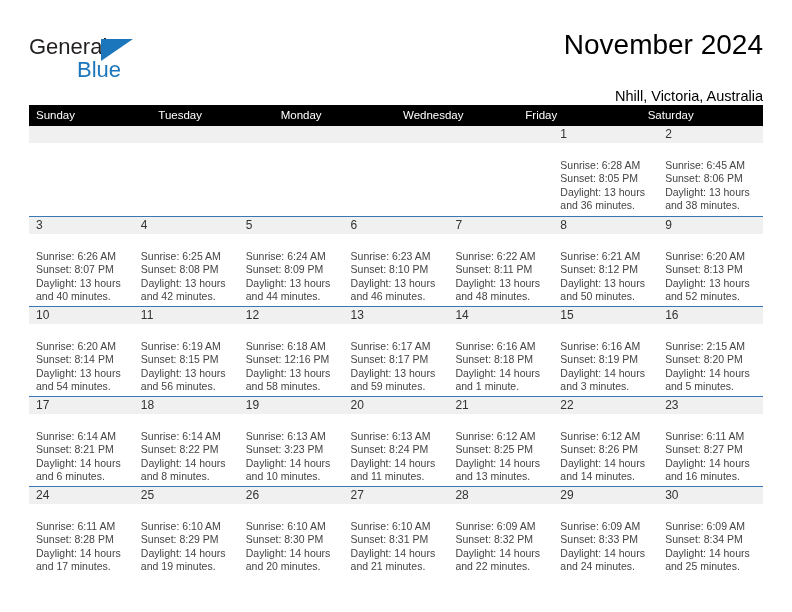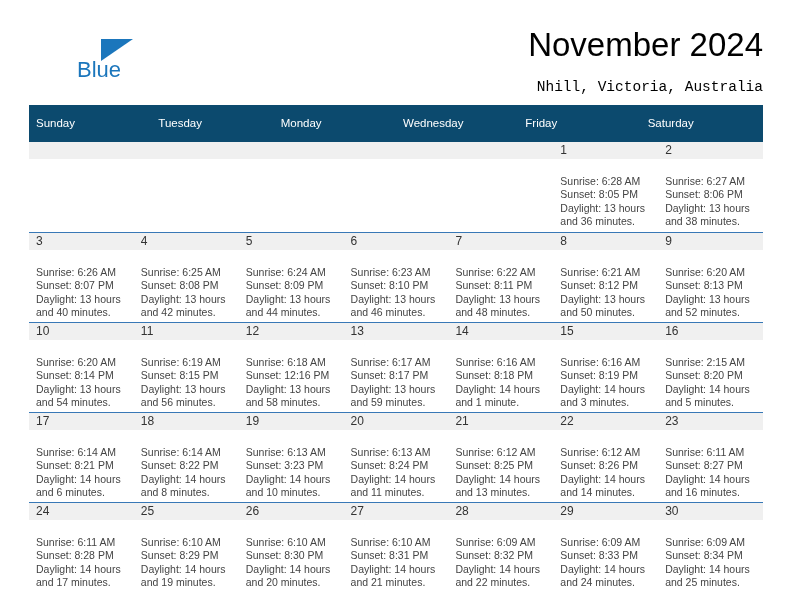--- a/index.html
+++ b/index.html
@@ -64,46 +64,45 @@
     border-bottom: 22px solid transparent;
   }
 
   .title-block {
     position: absolute;
     right: 0;
     top: 0;
     text-align: right;
   }
   .cal-title {
-    font-size: 33px;
+    font-size: 28px;
     font-weight: normal;
     color: #000000;
     line-height: 34px;
     white-space: nowrap;
   }
   .cal-subtitle {
     font-size: 14.5px;
     color: #000000;
     line-height: 22px;
-    margin-top: 14px;
+    margin-top: 23px;
     white-space: nowrap;
-    font-family: Liberation Mono, monospace;
   }
 
   
   .calendar {
     position: absolute;
     left: 29px;
     top: 105px;
     width: 734px;
   }
   .weekdays {
     display: flex;
-    background: #0c4a6e;
-    height: 37px;
+    background: #000000;
+    height: 21px;
     align-items: center;
   }
   .weekday {
     flex: 1 1 0;
     color: #ffffff;
     font-size: 11.5px;
     line-height: 21px;
     padding-left: 7px;
     box-sizing: border-box;
     overflow: hidden;
@@ -148,20 +147,21 @@
   }
 </style>
 </head>
 <body>
 
 <div class="page">
 
   <div class="header">
 
     <div class="brand">
+      <span class="brand-general">General</span>
       <span class="brand-triangle"></span>
       <span class="brand-blue">Blue</span>
     </div>
 
     <div class="title-block">
       <div class="cal-title">November 2024</div>
       <div class="cal-subtitle">Nhill, Victoria, Australia</div>
     </div>
 
   </div>
@@ -198,21 +198,21 @@
             <div class="day-info">
               <div>Sunrise: 6:28 AM</div>
               <div>Sunset: 8:05 PM</div>
               <div>Daylight: 13 hours</div>
               <div>and 36 minutes.</div>
             </div>
           </div>
           <div class="day">
             <div class="day-num">2</div>
             <div class="day-info">
-              <div>Sunrise: 6:27 AM</div>
+              <div>Sunrise: 6:45 AM</div>
               <div>Sunset: 8:06 PM</div>
               <div>Daylight: 13 hours</div>
               <div>and 38 minutes.</div>
             </div>
           </div>
         </div>
         <div class="week">
           <div class="day">
             <div class="day-num">3</div>
             <div class="day-info">

